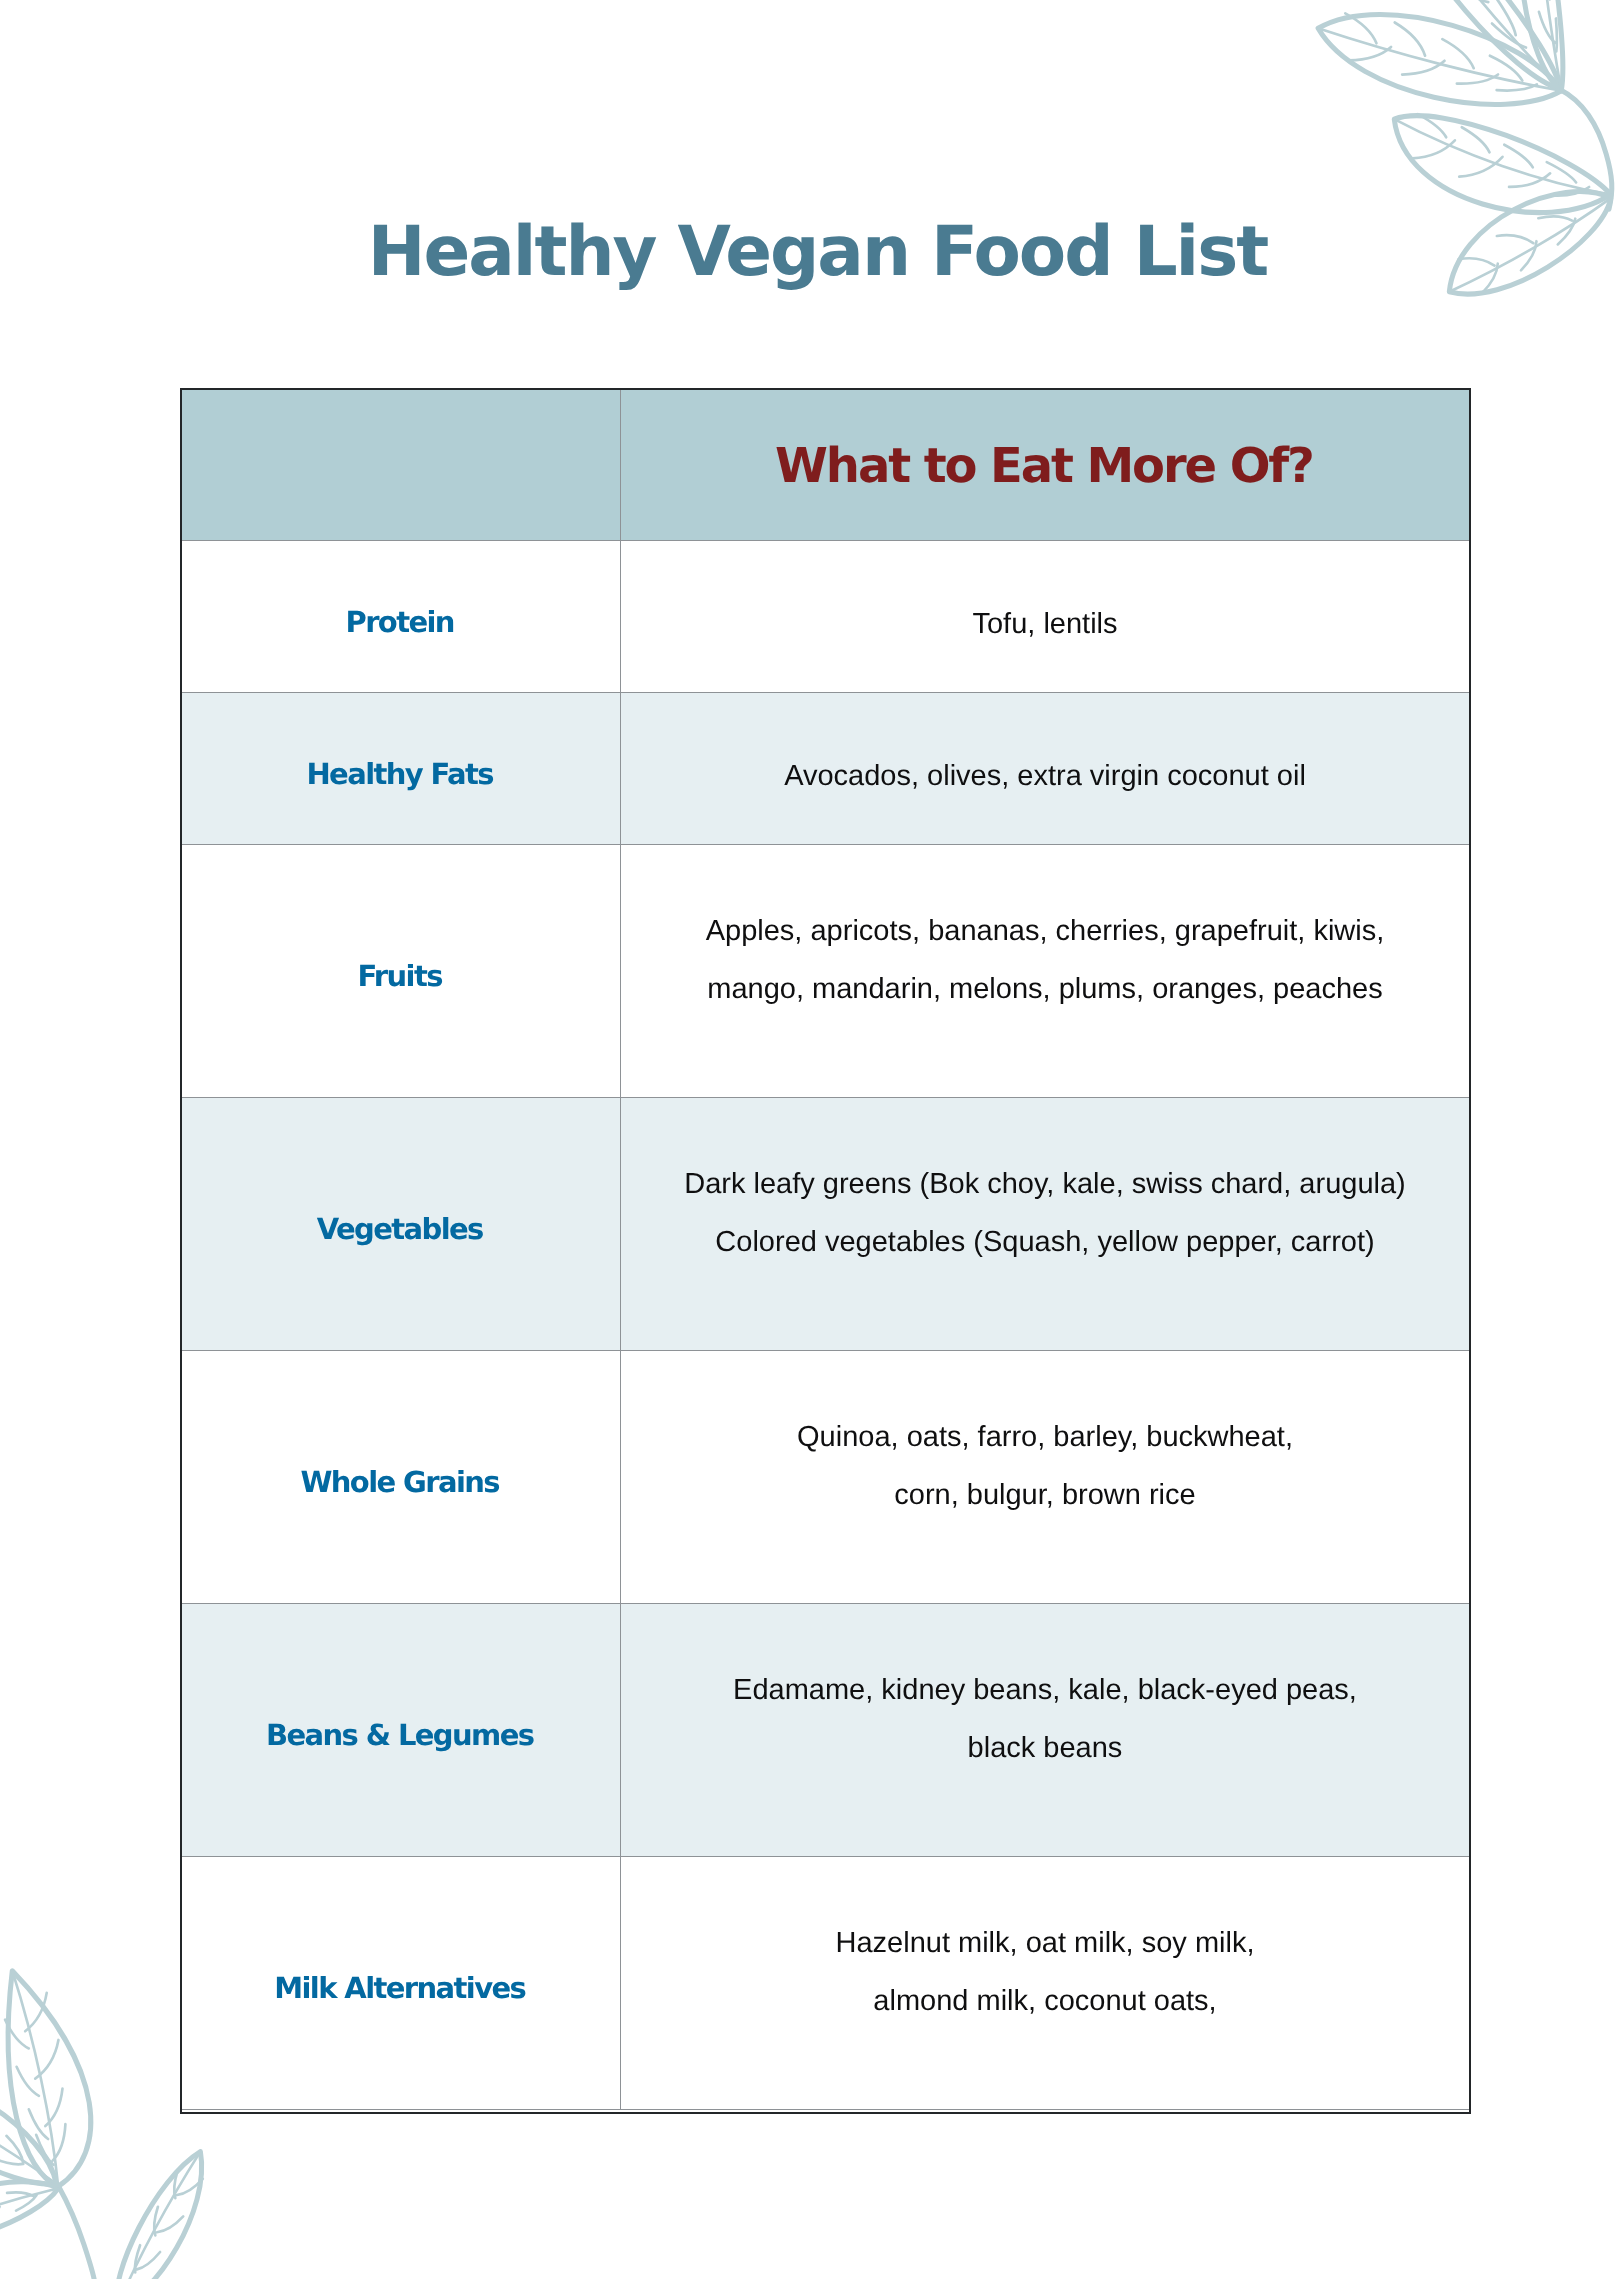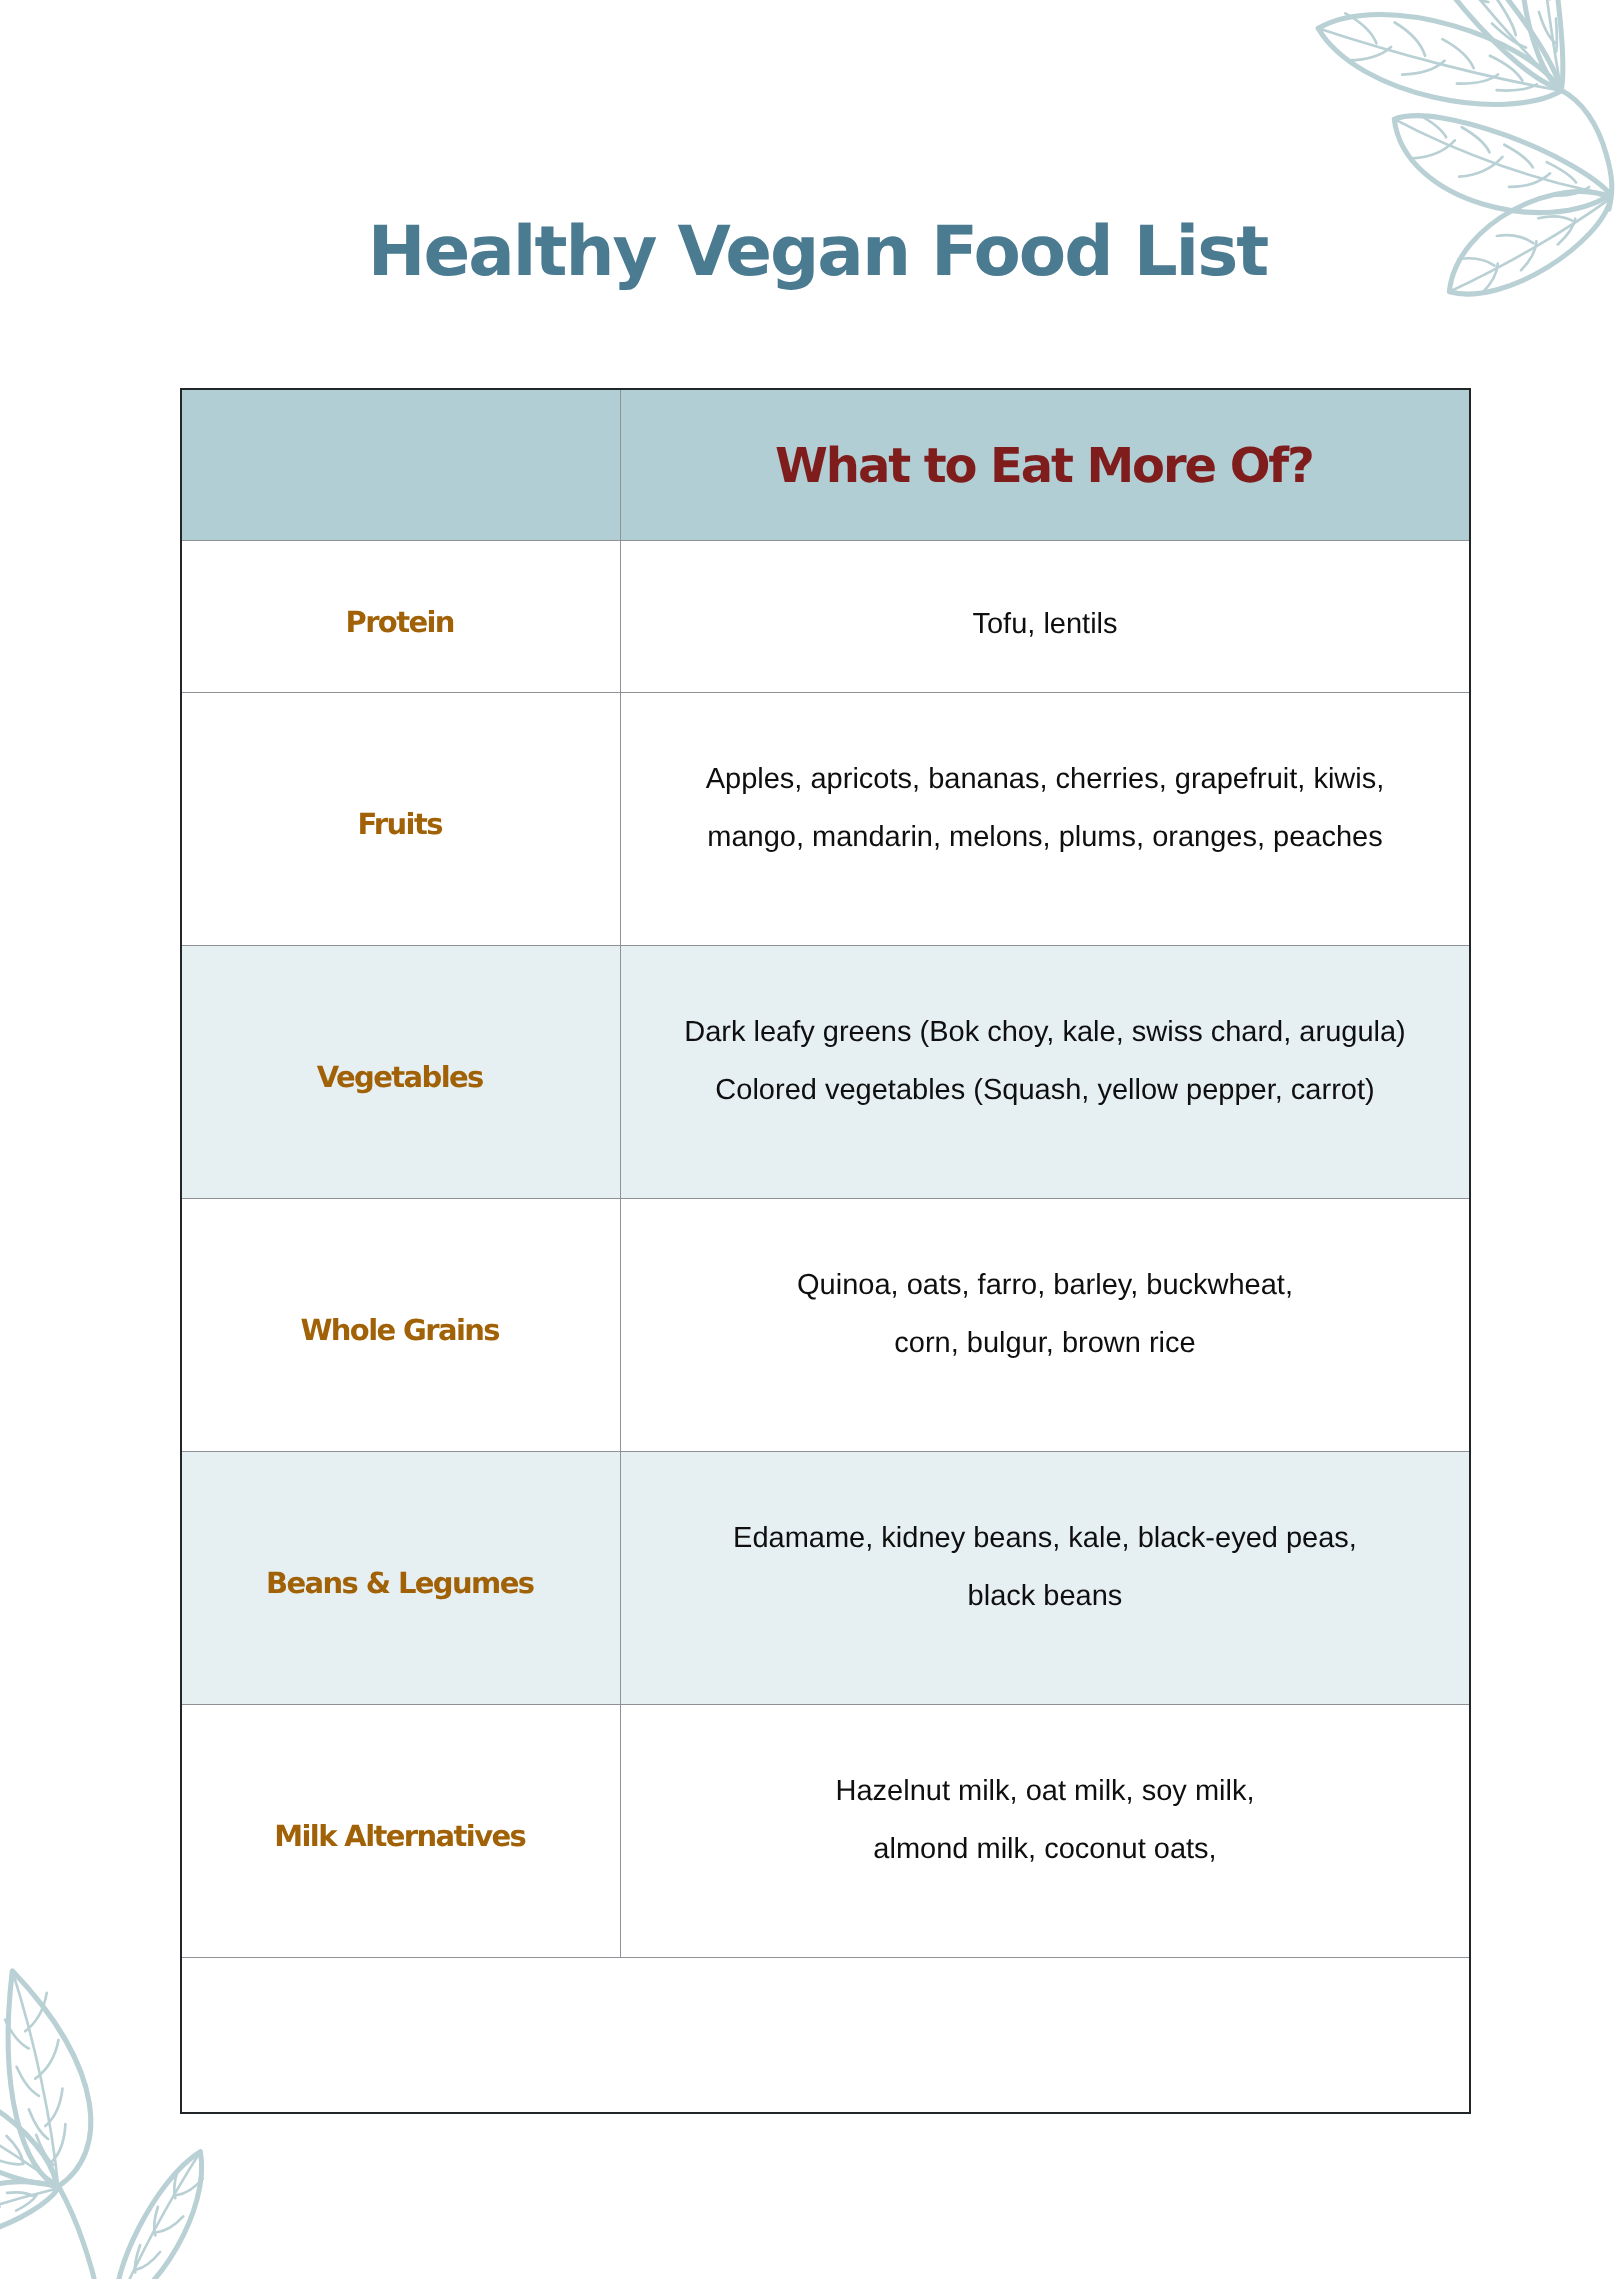--- a/index.html
+++ b/index.html
@@ -61,21 +61,21 @@
   .hdr .htext{
     font-family:"DejaVu Sans", sans-serif;
     font-size:48px;font-weight:bold;color:#7f1d1d;letter-spacing:-2.1px;text-indent:-2.1px;
     position:relative;top:1px;display:inline-block;line-height:44px;
   }
   .r-short td{height:151px;}
   .r-tall td{height:252px;}
   .alt td{background:#e6eff2;}
   .cat{
     font-family:"DejaVu Sans", sans-serif;
-    font-size:29px;font-weight:bold;color:#a16207;letter-spacing:-1.6px;text-indent:-1.6px;
+    font-size:29px;font-weight:bold;color:#0369a1;letter-spacing:-1.6px;text-indent:-1.6px;
     position:relative;top:5.5px;
     display:inline-block;line-height:37px;
   }
   .items{
     font-family:Liberation Sans, sans-serif;
     font-size:29px;color:#0f0f10;letter-spacing:0px;line-height:58px;
     display:inline-block;
     position:relative;top:7.3px;
   }
   .items .ln{display:block;}
@@ -135,20 +135,24 @@
       </colgroup>
     <tbody id="tbody">
         <tr class="hdr">
           <td><span class="htext"></span></td>
           <td><span class="htext">What to Eat More Of?</span></td>
         </tr>
         <tr class="r-short">
           <td><span class="cat">Protein</span></td>
           <td><span class="items"><span class="ln">Tofu, lentils</span></span></td>
         </tr>
+        <tr class="r-short alt">
+          <td><span class="cat">Healthy Fats</span></td>
+          <td><span class="items"><span class="ln">Avocados, olives, extra virgin coconut oil</span></span></td>
+        </tr>
         <tr class="r-tall">
           <td><span class="cat">Fruits</span></td>
           <td><span class="items shift"><span class="ln">Apples, apricots, bananas, cherries, grapefruit, kiwis,</span><span class="ln">mango, mandarin, melons, plums, oranges, peaches</span></span></td>
         </tr>
         <tr class="r-tall alt">
           <td><span class="cat">Vegetables</span></td>
           <td><span class="items shift"><span class="ln">Dark leafy greens (Bok choy, kale, swiss chard, arugula)</span><span class="ln">Colored vegetables (Squash, yellow pepper, carrot)</span></span></td>
         </tr>
         <tr class="r-tall">
           <td><span class="cat">Whole Grains</span></td>

